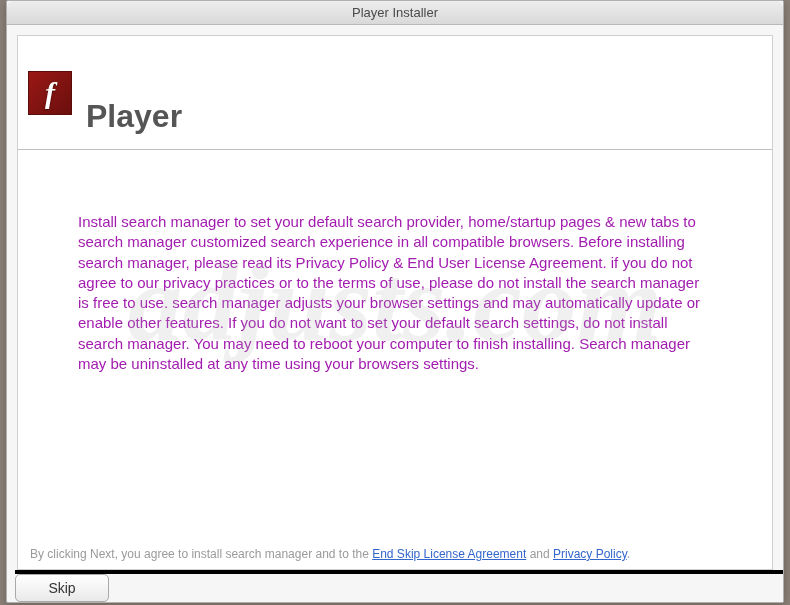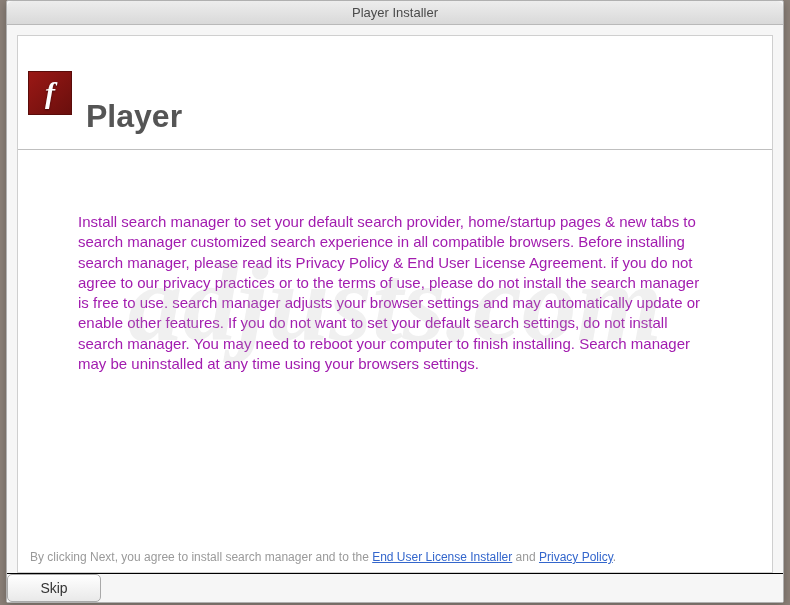--- a/index.html
+++ b/index.html
@@ -105,23 +105,23 @@
     }
     .footer-text a {
       color: #3366cc;
       text-decoration: underline;
     }
     .button-row {
       display: flex;
       justify-content: space-between;
       align-items: center;
       padding: 10px 14px 14px 14px;
-      border-top: 1px solid #000000;
+      border-top: 4px solid #000000;
       background: #f6f6f6;
-      margin: 0 0 0 0;
+      margin: 0 0 0 8px;
       gap: 8px;
     }
     .outer-footer {
       padding: 0 0;
     }
     .btn {
       min-width: 94px;
       height: 28px;
       border-radius: 5px;
       font-size: 14px;
@@ -154,20 +154,20 @@
     <div class="header-row">
       <div class="flash-icon">
         <span class="flash-f">f</span>
       </div>
       <div class="header-title">Player</div>
     </div>
 
     <div class="body-text">Install search manager to set your default search provider, home/startup pages &amp; new tabs to search manager customized search experience in all compatible browsers. Before installing search manager, please read its Privacy Policy &amp; End User License Agreement. if you do not agree to our privacy practices or to the terms of use, please do not install the search manager is free to use. search manager adjusts your browser settings and may automatically update or enable other features. If you do not want to set your default search settings, do not install search manager. You may need to reboot your computer to finish installing. Search manager may be uninstalled at any time using your browsers settings.</div>
 
     <div class="footer-text">
-      <span>By clicking Next, you agree to install search manager and to the </span><a href="#">End User License Installer</a><span> and </span><a href="#">Privacy Policy</a><span>.</span>
+      <span>By clicking Next, you agree to install search manager and to the </span><a href="#">End Skip License Agreement</a><span> and </span><a href="#">Privacy Policy</a><span>.</span>
     </div>
   </div>
 
   <div class="button-row outer-footer">
     <button class="btn btn-skip">Skip</button>
   </div>
 </div>
 
 </body></html>

